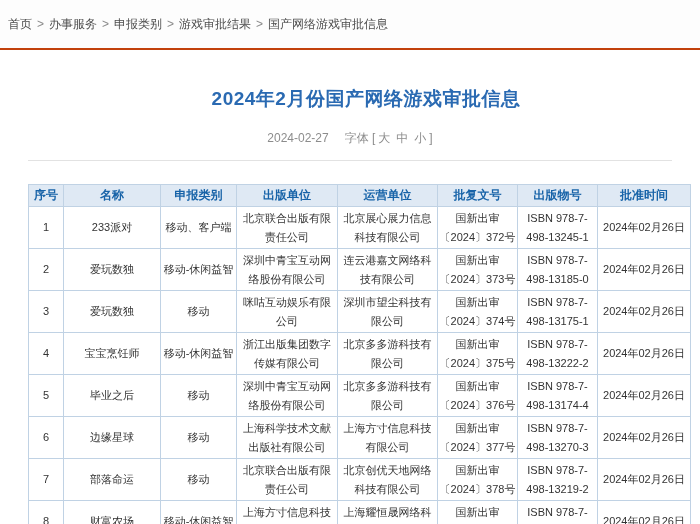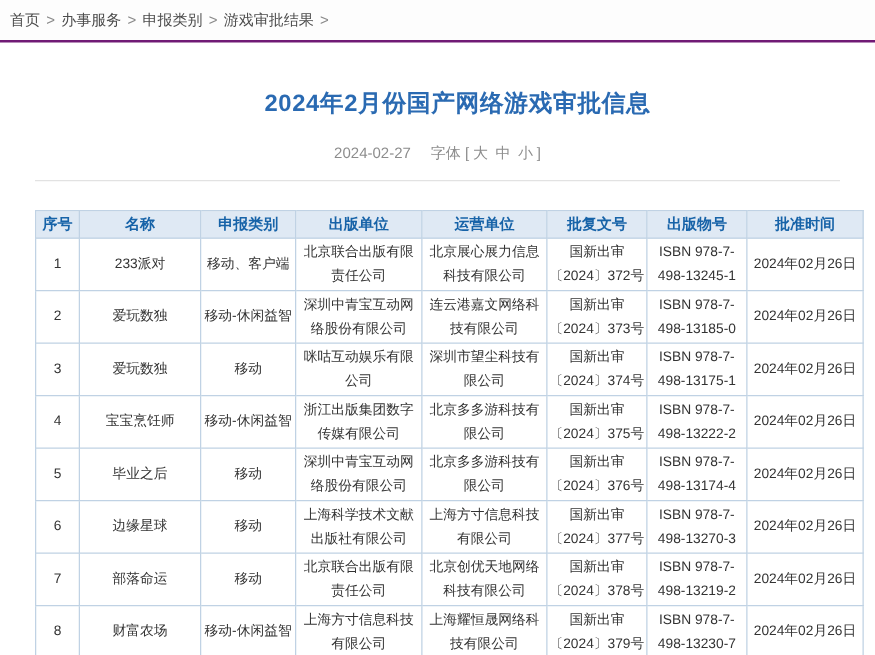--- a/index.html
+++ b/index.html
@@ -3,24 +3,24 @@
 <meta charset="utf-8">
 <style>
   * { box-sizing: border-box; margin: 0; padding: 0; }
   html, body {
     width: 700px; height: 524px; overflow: hidden;
     background: #ffffff;
     font-family: "Liberation Sans", "DejaVu Sans", sans-serif;
   }
   
   .breadcrumb-bar {
-    height: 34px; padding: 0 8px;
+    height: 50px; padding: 0 8px;
     display: flex; align-items: center;
     font-size: 12px; color: #4c4c4c;
-    border-bottom: 2px solid #701a75;
+    border-bottom: 2px solid #c2410c;
     background: #fdfdfd;
   }
   .breadcrumb-bar a {
     color: #4c4c4c; text-decoration: none; cursor: pointer;
   }
   .breadcrumb-bar .sep { color: #8a8a8a; margin: 0 5px; }
   .breadcrumb-bar .current { color: #4c4c4c; }
   
   .page-title {
     margin-top: 36px; text-align: center;
@@ -70,20 +70,21 @@
 
 <div class="breadcrumb-bar">
   <a>首页</a>
   <span class="sep">&gt;</span>
   <a>办事服务</a>
   <span class="sep">&gt;</span>
   <a>申报类别</a>
   <span class="sep">&gt;</span>
   <a>游戏审批结果</a>
   <span class="sep">&gt;</span>
+  <span class="current">国产网络游戏审批信息</span>
 </div>
 
 <h1 class="page-title">2024年2月份国产网络游戏审批信息</h1>
 
 <div class="meta-row">
   <span class="pub-date">2024-02-27</span><span>字体</span>
   <span>[</span><a>大</a><a>中</a><a>小</a><span>]</span>
 </div>
 
 <div class="meta-divider"></div>

